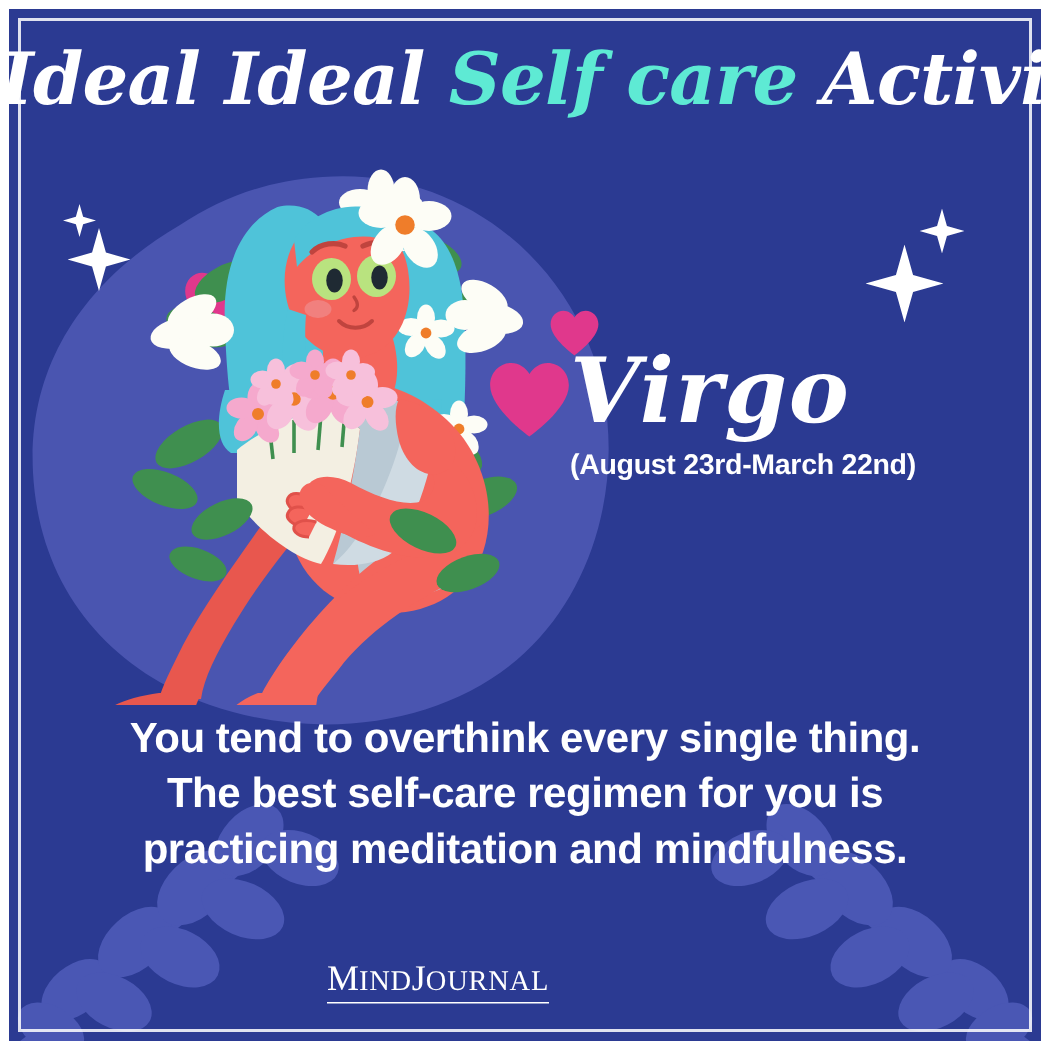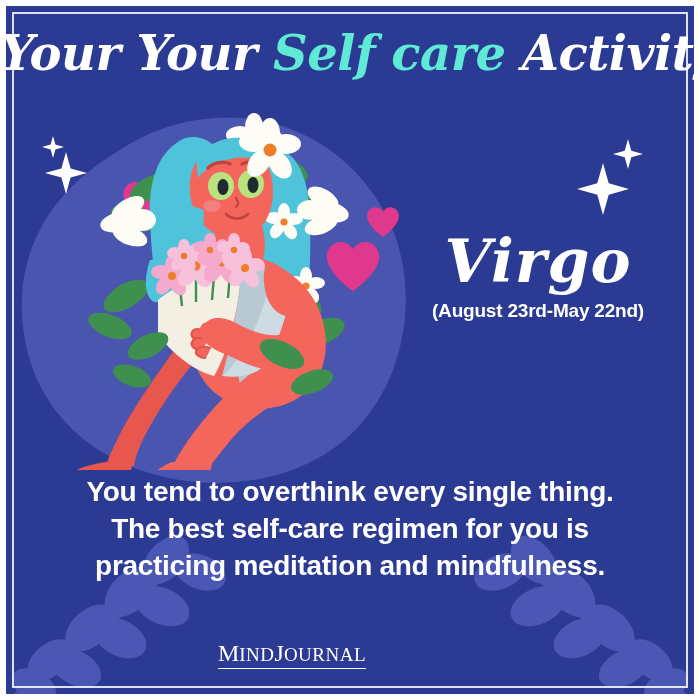--- a/index.html
+++ b/index.html
@@ -78,21 +78,21 @@
   }
   .title-white  { color: #ffffff; }
   .title-yellow { color: #5eead4; }
 
   
   #zodiac {
     position: absolute;
     left: 380px;
     top: 228px;
     width: 316px;
-    text-align: center;
+    text-align: left;
     z-index: 20;
   }
   #zodiac-name {
     font-family: "DejaVu Serif", serif;
     font-style: italic;
     font-weight: bold;
     font-size: 60px;
     color: #ffffff;
     line-height: 1.1;
     letter-spacing: 1px;
@@ -465,26 +465,26 @@
         <ellipse cx="252" cy="244" rx="24" ry="12" transform="rotate(26 252 244)"></ellipse>
         <ellipse cx="282" cy="272" rx="22" ry="11" transform="rotate(-20 282 272)"></ellipse>
         <ellipse cx="118" cy="236" rx="22" ry="11" transform="rotate(-26 118 236)"></ellipse>
         <ellipse cx="102" cy="266" rx="20" ry="10" transform="rotate(20 102 266)"></ellipse>
       </g>
 
     </g>
   </svg>
 
   <div id="header">
-    <div class="title-line"><span class="title-white">Your Your </span><span class="title-yellow">Self care</span><span class="title-white"> Activity</span></div>
+    <div class="title-line"><span class="title-white">Ideal Ideal </span><span class="title-yellow">Self care</span><span class="title-white"> Activity</span></div>
   </div>
 
   <div id="zodiac">
     <div id="zodiac-name">Virgo</div>
-    <div id="zodiac-dates">(August 23rd-May 22nd)</div>
+    <div id="zodiac-dates">(August 23rd-March 22nd)</div>
   </div>
 
   <div id="body-copy">You tend to overthink every single thing. The best self-care regimen for you is practicing meditation and mindfulness.</div>
 
   <div id="logo">
     <span id="logo-inner"><span class="logo-cap">M</span><span class="logo-rest">IND</span><span class="logo-cap">J</span><span class="logo-rest">OURNAL</span></span>
   </div>
 
   <div id="frame"></div>
   <div class="margin-strip" id="m-top"></div>

